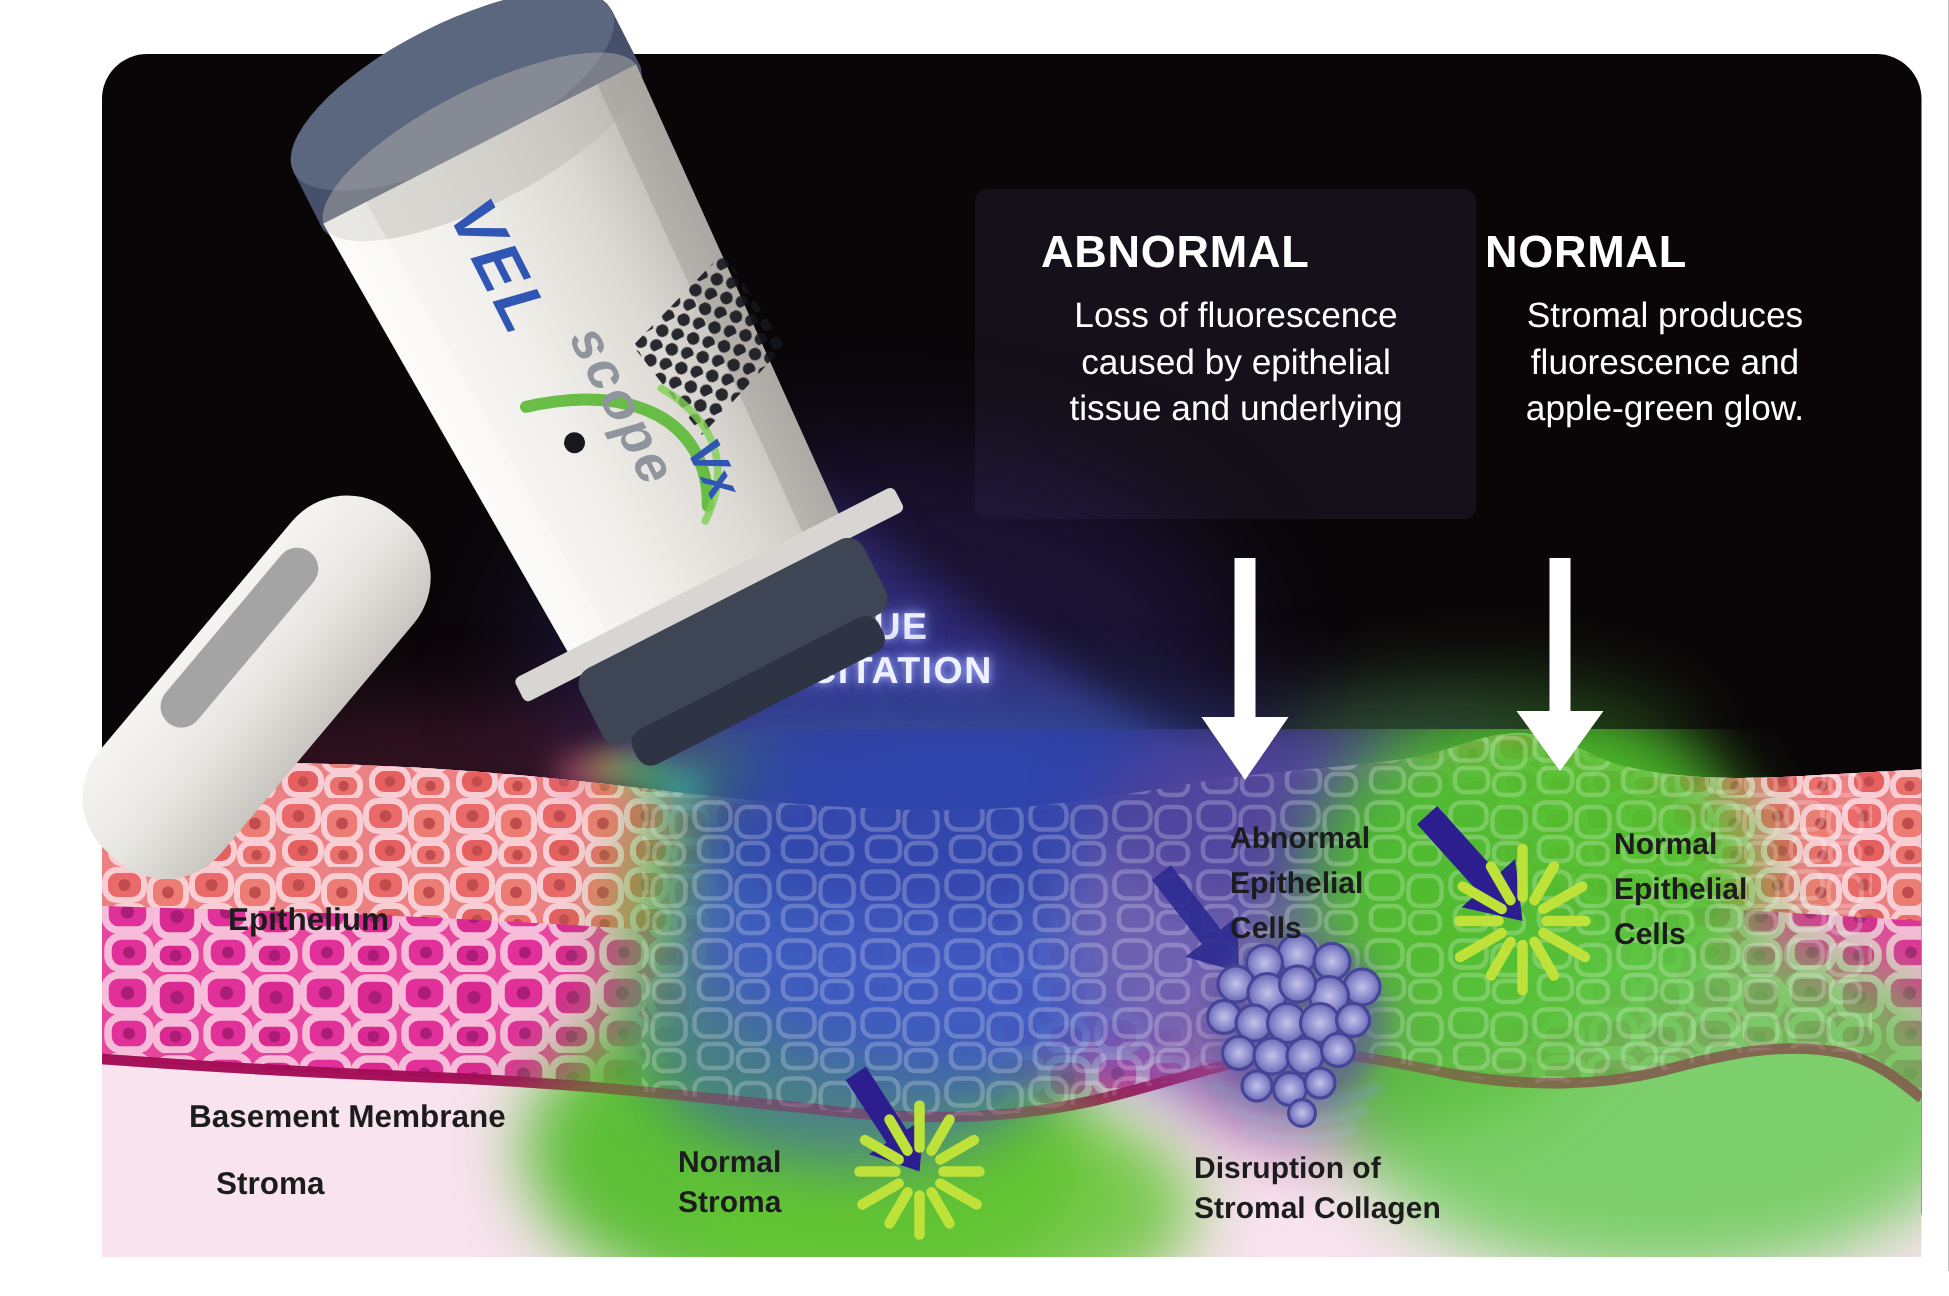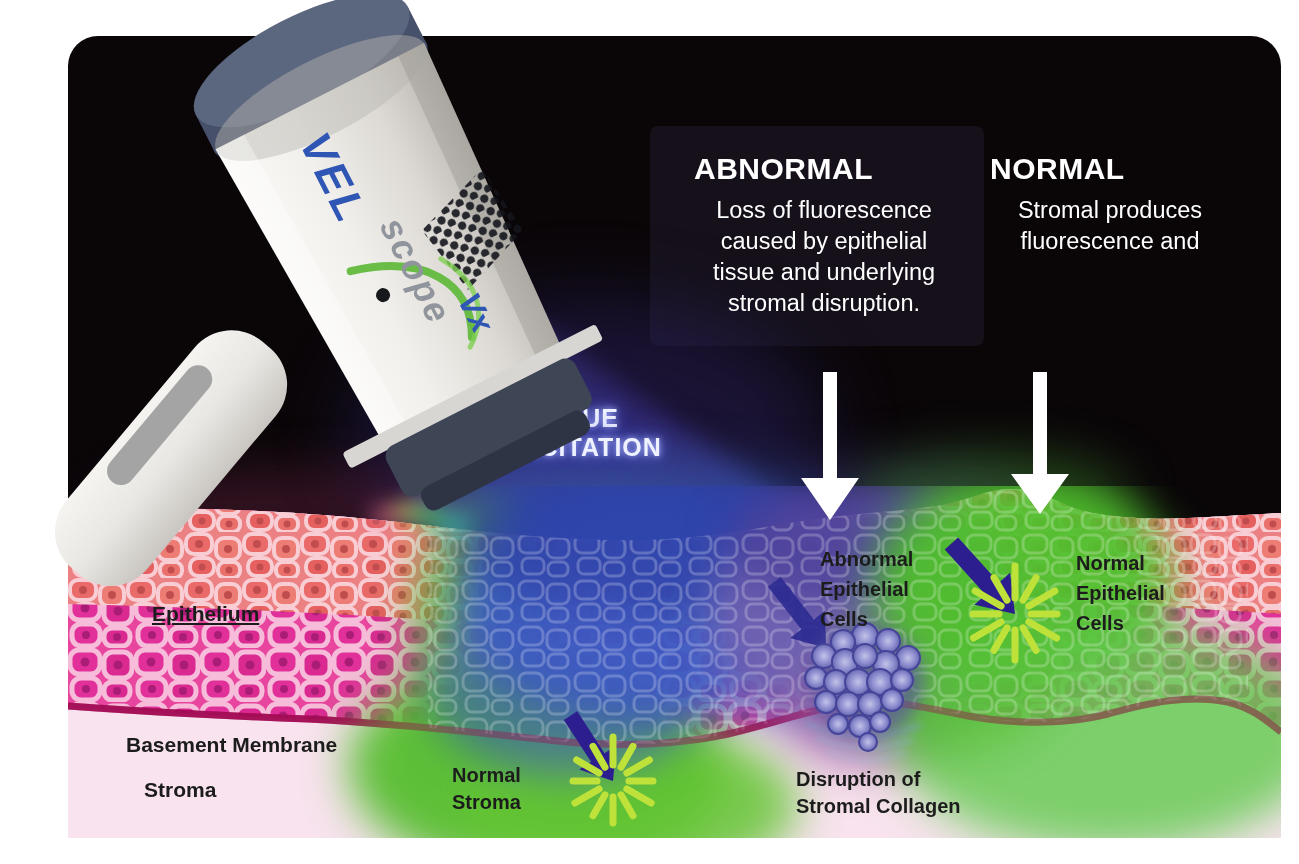--- a/index.html
+++ b/index.html
@@ -326,35 +326,35 @@
       <text transform="translate(30,96) rotate(90)" font-size="32" fill="#2f56b4">Vx</text>
     </g>
   </g>
 </svg>
 
 <div class="abs callout" style="left:694px;top:152px;width:260px;">
   <div class="title">ABNORMAL</div>
   <span class="line">Loss of fluorescence</span>
   <span class="line">caused by epithelial</span>
   <span class="line">tissue and underlying</span>
-  <span class="line">stromal disruption.</span>
 </div>
 
 <div class="abs callout" style="left:990px;top:152px;width:240px;">
   <div class="title">NORMAL</div>
   <span class="line">Stromal produces</span>
   <span class="line">fluorescence and</span>
+  <span class="line">apple-green glow.</span>
 </div>
 
 <div id="beam-label" class="abs">
   <span>BLUE</span>
   <span>EXCITATION</span>
 </div>
 
-<div class="abs tlabel" style="left:152px;top:600px;text-decoration:underline;">Epithelium</div>
+<div class="abs tlabel" style="left:152px;top:600px;">Epithelium</div>
 <div class="abs tlabel" style="left:126px;top:731px;">Basement Membrane</div>
 <div class="abs tlabel" style="left:144px;top:776px;">Stroma</div>
 
 <div class="abs tlabel small" style="left:452px;top:762px;">
   <span>Normal</span>
   <span>Stroma</span>
 </div>
 
 <div class="abs tlabel small" style="left:796px;top:766px;">
   <span>Disruption of</span>

